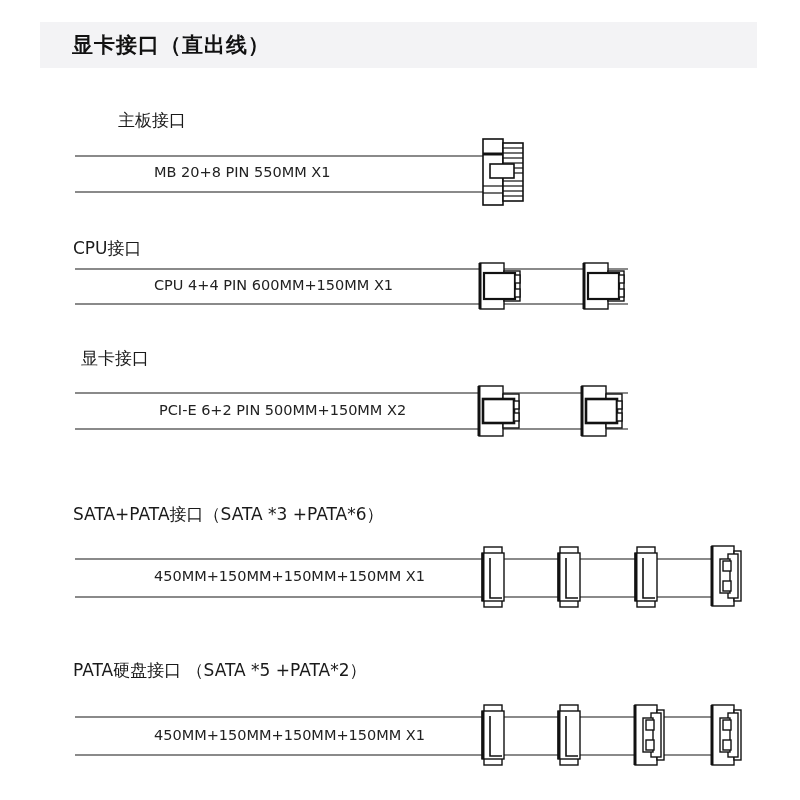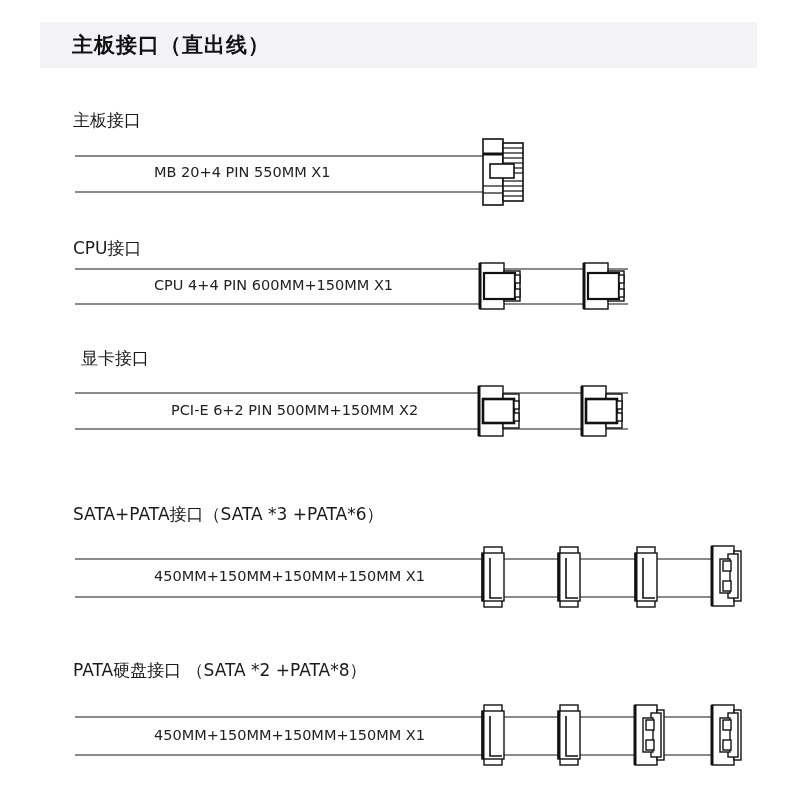--- a/index.html
+++ b/index.html
@@ -10,26 +10,26 @@
   .section-label { position:absolute; left:73px; font-size:17px; color:#1a1a1a; line-height:24px; white-space:nowrap; }
   .cable-line { position:absolute; left:75px; height:1.5px; background:#8a8a8a; }
   .cable-text { position:absolute; font-size:14.5px; color:#222; line-height:20px; white-space:nowrap; }
   .conn { position:absolute; }
   svg { display:block; }
 </style>
 </head>
 <body>
 
 <div class="header-band"></div>
-<div class="header-title">主板接口（直出线）</div>
-
-<div class="section-label" style="top:108px;">主板接口</div>
+<div class="header-title">显卡接口（直出线）</div>
+
+<div class="section-label" style="top:108px;margin-left:45px;">主板接口</div>
 <div class="cable-line" style="top:155px;width:410px;"></div>
 <div class="cable-line" style="top:191px;width:410px;"></div>
-<div class="cable-text" style="left:154px;top:162px;">MB 20+4 PIN 550MM  X1</div>
+<div class="cable-text" style="left:154px;top:162px;">MB 20+8 PIN 550MM  X1</div>
 <div class="conn" style="left:482px;top:138px;">
   <svg width="44" height="68" viewBox="0 0 44 68">
     <g fill="#fff" stroke="#111" stroke-width="1.6">
       <rect x="1" y="1" width="20" height="66"></rect>
       <rect x="21" y="5" width="20" height="58"></rect>
       <rect x="8" y="26" width="24" height="14"></rect>
     </g>
     <g stroke="#111" stroke-width="1.2">
       <line x1="1" y1="16" x2="21" y2="16" stroke-width="3"></line>
       <line x1="1" y1="48" x2="21" y2="48"></line>
@@ -73,21 +73,21 @@
       <rect x="37" y="13" width="5" height="8"></rect>
         <rect x="37" y="27" width="5" height="8"></rect>
     </g>
     <line x1="2" y1="1" x2="2" y2="47" stroke="#111" stroke-width="3"></line>
   </svg>
 </div>
 
 <div class="section-label" style="top:346px;margin-left:8px;">显卡接口</div>
 <div class="cable-line" style="top:392px;width:553px;"></div>
 <div class="cable-line" style="top:428px;width:553px;"></div>
-<div class="cable-text" style="left:159px;top:400px;margin-left:12px;">PCI-E 6+2 PIN 500MM+150MM  X2</div>
+<div class="cable-text" style="left:159px;top:400px;">PCI-E 6+2 PIN 500MM+150MM  X2</div>
 <div class="conn" style="left:477px;top:385px;">
   <svg width="46" height="52" viewBox="0 0 46 52">
     <g fill="#fff" stroke="#111" stroke-width="1.4">
       <rect x="2" y="1" width="24" height="50"></rect>
       <rect x="26" y="9" width="16" height="34"></rect>
       <rect x="6" y="14" width="31" height="24" stroke-width="2.6"></rect>
       <rect x="37" y="16" width="5" height="8"></rect>
         <rect x="37" y="28" width="5" height="8"></rect>
     </g>
     <line x1="2" y1="1" x2="2" y2="51" stroke="#111" stroke-width="3"></line>
@@ -148,21 +148,21 @@
       <rect x="24" y="6" width="7" height="50"></rect>
       <rect x="18" y="9" width="10" height="44"></rect>
       <rect x="10" y="14" width="10" height="34"></rect>
       <rect x="13" y="16" width="8" height="10"></rect>
       <rect x="13" y="36" width="8" height="10"></rect>
     </g>
     <line x1="2" y1="1" x2="2" y2="61" stroke="#111" stroke-width="3"></line>
   </svg>
 </div>
 
-<div class="section-label" style="top:658px;">PATA硬盘接口 （SATA *2 +PATA*8）</div>
+<div class="section-label" style="top:658px;">PATA硬盘接口 （SATA *5 +PATA*2）</div>
 <div class="cable-line" style="top:716px;width:640px;"></div>
 <div class="cable-line" style="top:754px;width:640px;"></div>
 <div class="cable-text" style="left:154px;top:725px;">450MM+150MM+150MM+150MM  X1</div>
 
 <div class="conn" style="left:480px;top:704px;">
   <svg width="26" height="62" viewBox="0 0 26 62">
     <g fill="#fff" stroke="#111" stroke-width="1.4">
       <rect x="4" y="1" width="18" height="60"></rect>
       <rect x="2" y="7" width="22" height="48"></rect>
     </g>

